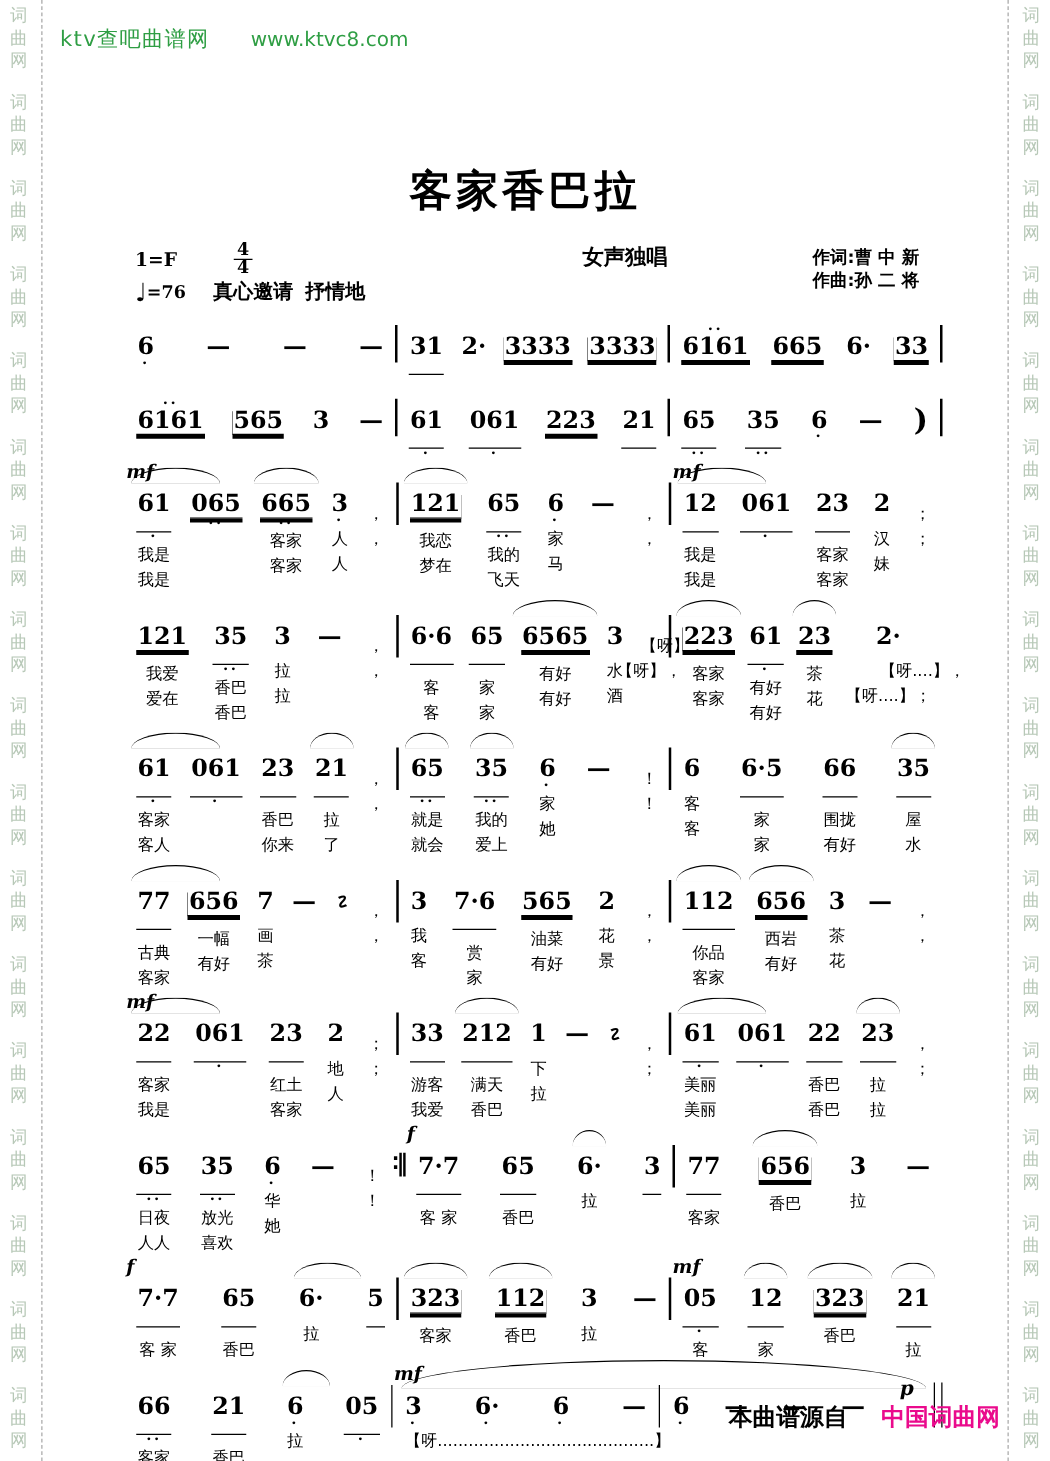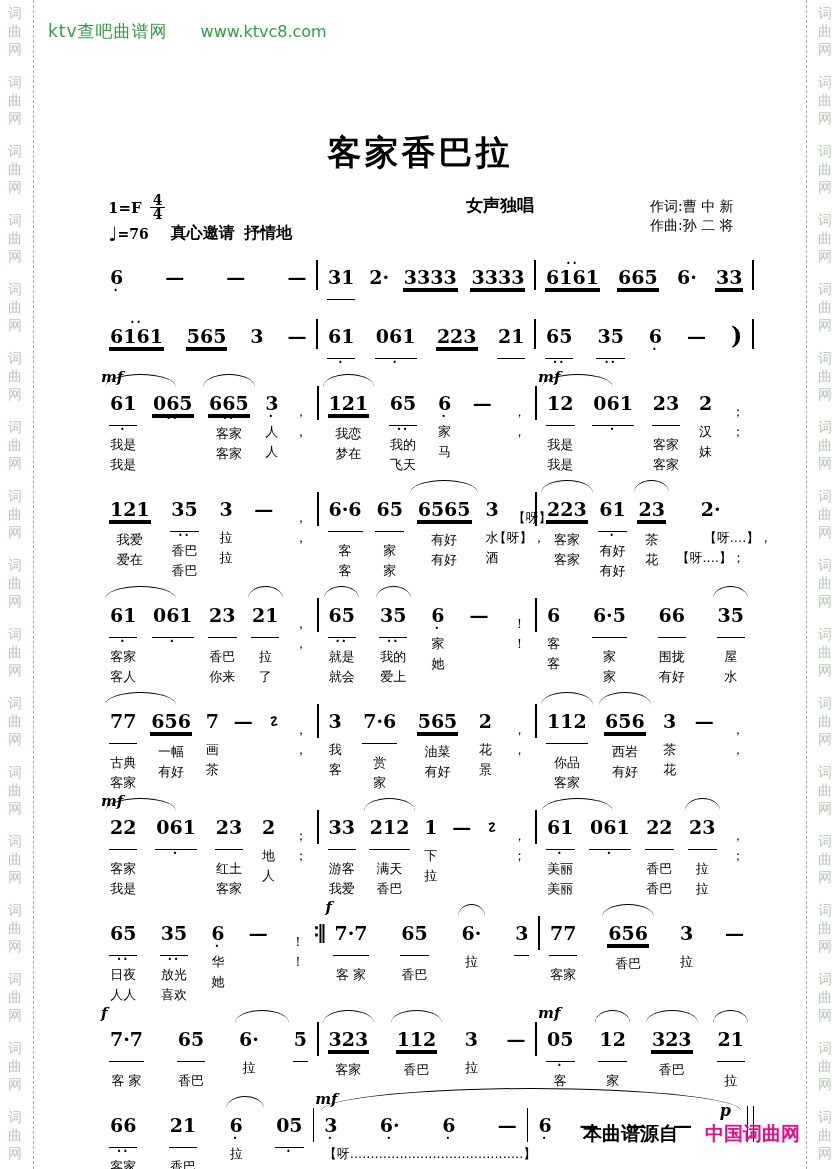--- a/index.html
+++ b/index.html
@@ -17,23 +17,23 @@
   
   .header{position:absolute;top:20px;left:48px;right:46px;display:flex;align-items:baseline;z-index:2;gap:33px;}
   .logo{color:var(--green,#2f9e44);font-size:17px;letter-spacing:1px;}
   .h-center{flex:1;text-align:center;font-size:13px;font-weight:bold;}
   .h-right{color:var(--green,#2f9e44);font-size:16px;}
   
   .title{position:absolute;top:130px;left:0;right:0;text-align:center;
          font-size:34px;font-weight:bold;letter-spacing:3px;z-index:2;}
   .subtitle{position:absolute;top:194px;left:400px;width:200px;text-align:center;
             font-size:17px;font-weight:bold;}
-  .credits{position:absolute;top:197px;left:650px;font-size:14px;font-weight:normal;line-height:19px;}
+  .credits{position:absolute;top:197px;left:650px;font-size:14px;font-weight:bold;line-height:19px;}
   .keyblock{position:absolute;top:194px;left:108px;font-family:"DejaVu Serif",serif;}
-  .keyrow{display:flex;align-items:center;font-size:15px;font-weight:bold;}
+  .keyrow{display:flex;align-items:center;font-size:15px;font-weight:bold;gap:37px;}
   .meter{display:inline-flex;flex-direction:column;align-items:center;margin-left:8px;line-height:13px;font-size:14px;}
   .meter .num{padding:0 3px;}
   .meter .den{border-top:1.2px solid #000;padding:0 3px;}
   .temporow{display:flex;align-items:center;margin-top:2px;}
   .qnote{font-size:20px;line-height:18px;}
   .tempo{font-size:14px;font-weight:bold;}
   .expr{font-size:16px;font-weight:bold;margin-left:22px;font-family:Liberation Mono, monospace;text-align:center;}
   
   #score{position:absolute;top:252px;left:100px;right:86px;z-index:2;}
   .sys{display:flex;align-items:flex-start;position:relative;margin-bottom:3px;}

